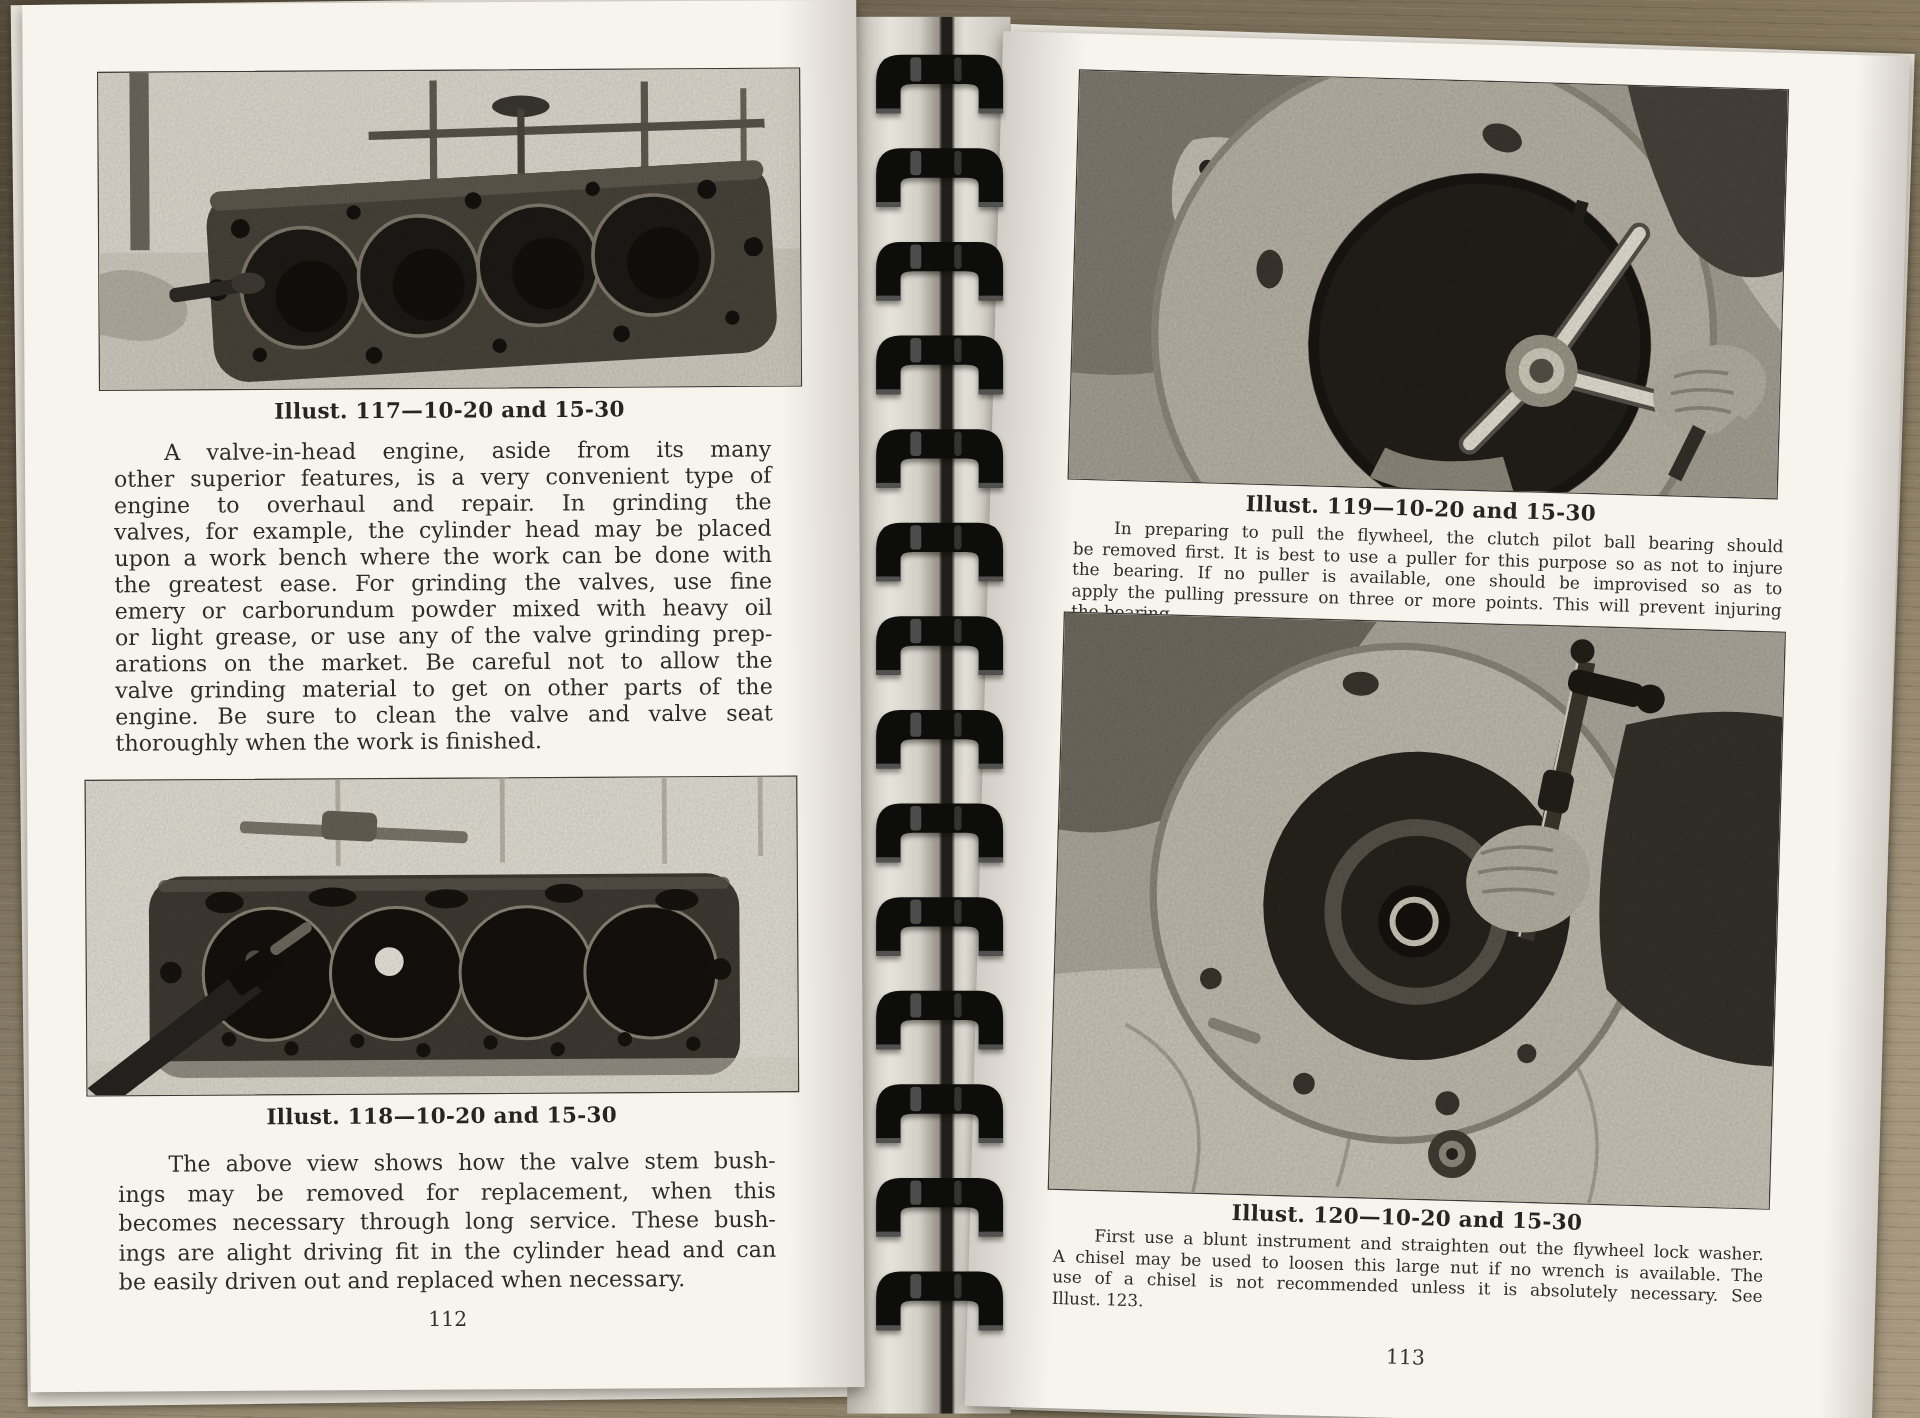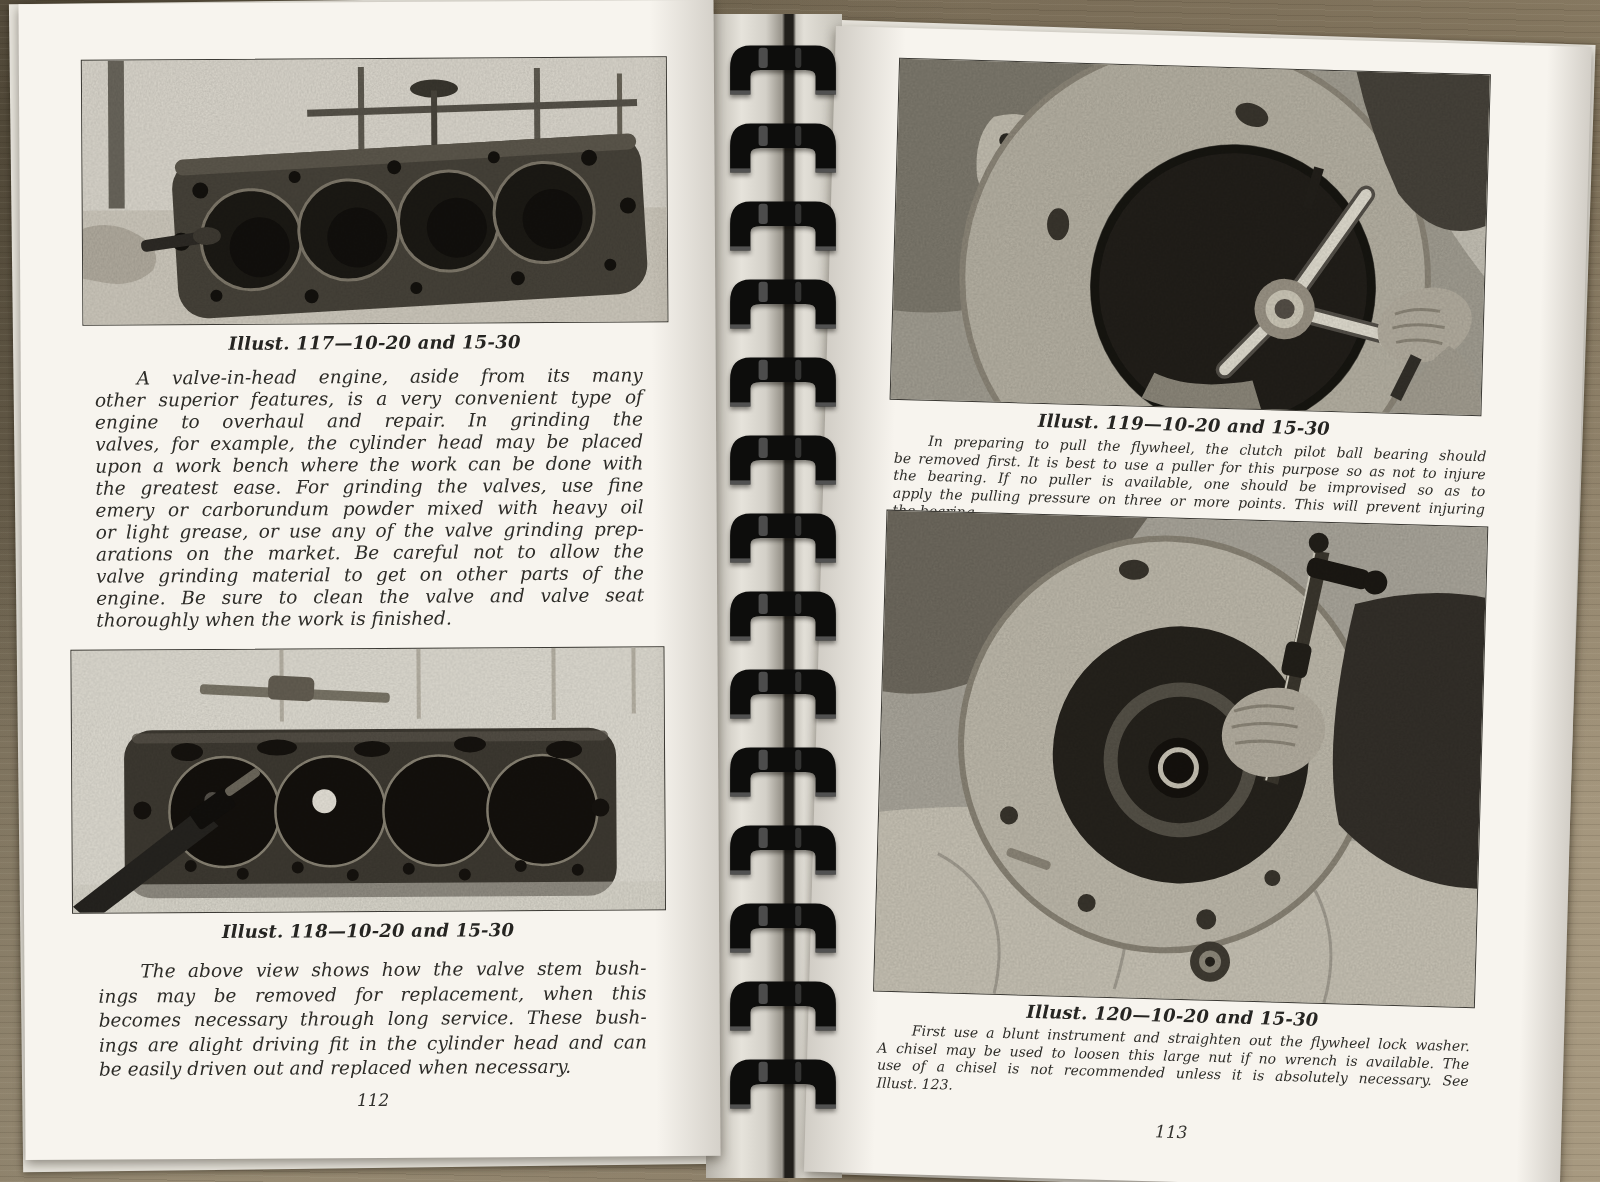--- a/index.html
+++ b/index.html
@@ -1,17 +1,17 @@
 <!DOCTYPE html>
 <html><head>
 <meta charset="utf-8">
 <style>
   html,body{margin:0;padding:0;background:#6f654f;}
   #scene{position:relative;width:1600px;height:1182px;overflow:hidden;
-         font-family:"DejaVu Serif","Liberation Serif",serif;color:#2e2d29;font-style:italic;}
+         font-family:"DejaVu Serif","Liberation Serif",serif;color:#2e2d29;}
   .wood{position:absolute;inset:0;
     background:
       repeating-linear-gradient(1.2deg, rgba(255,250,230,0.05) 0 1px, transparent 1px 5px, rgba(25,18,6,0.10) 5px 6px, transparent 6px 11px),
       radial-gradient(ellipse at 6% 10%, rgba(25,20,10,0.38), transparent 42%),
       radial-gradient(ellipse at 97% 14%, rgba(52,40,22,0.30), transparent 45%),
       radial-gradient(ellipse at 10% 96%, rgba(255,240,210,0.25), transparent 40%),
       linear-gradient(104deg,#6d6350 0%,#786c56 28%,#857862 55%,#9c8e75 82%,#a89a81 100%);}
   .under-sheet{position:absolute;background:#e9e6de;box-shadow:0 2px 6px rgba(20,15,5,.4);}
   .spine{position:absolute;left:706px;top:14px;width:136px;height:1164px;
     background:

